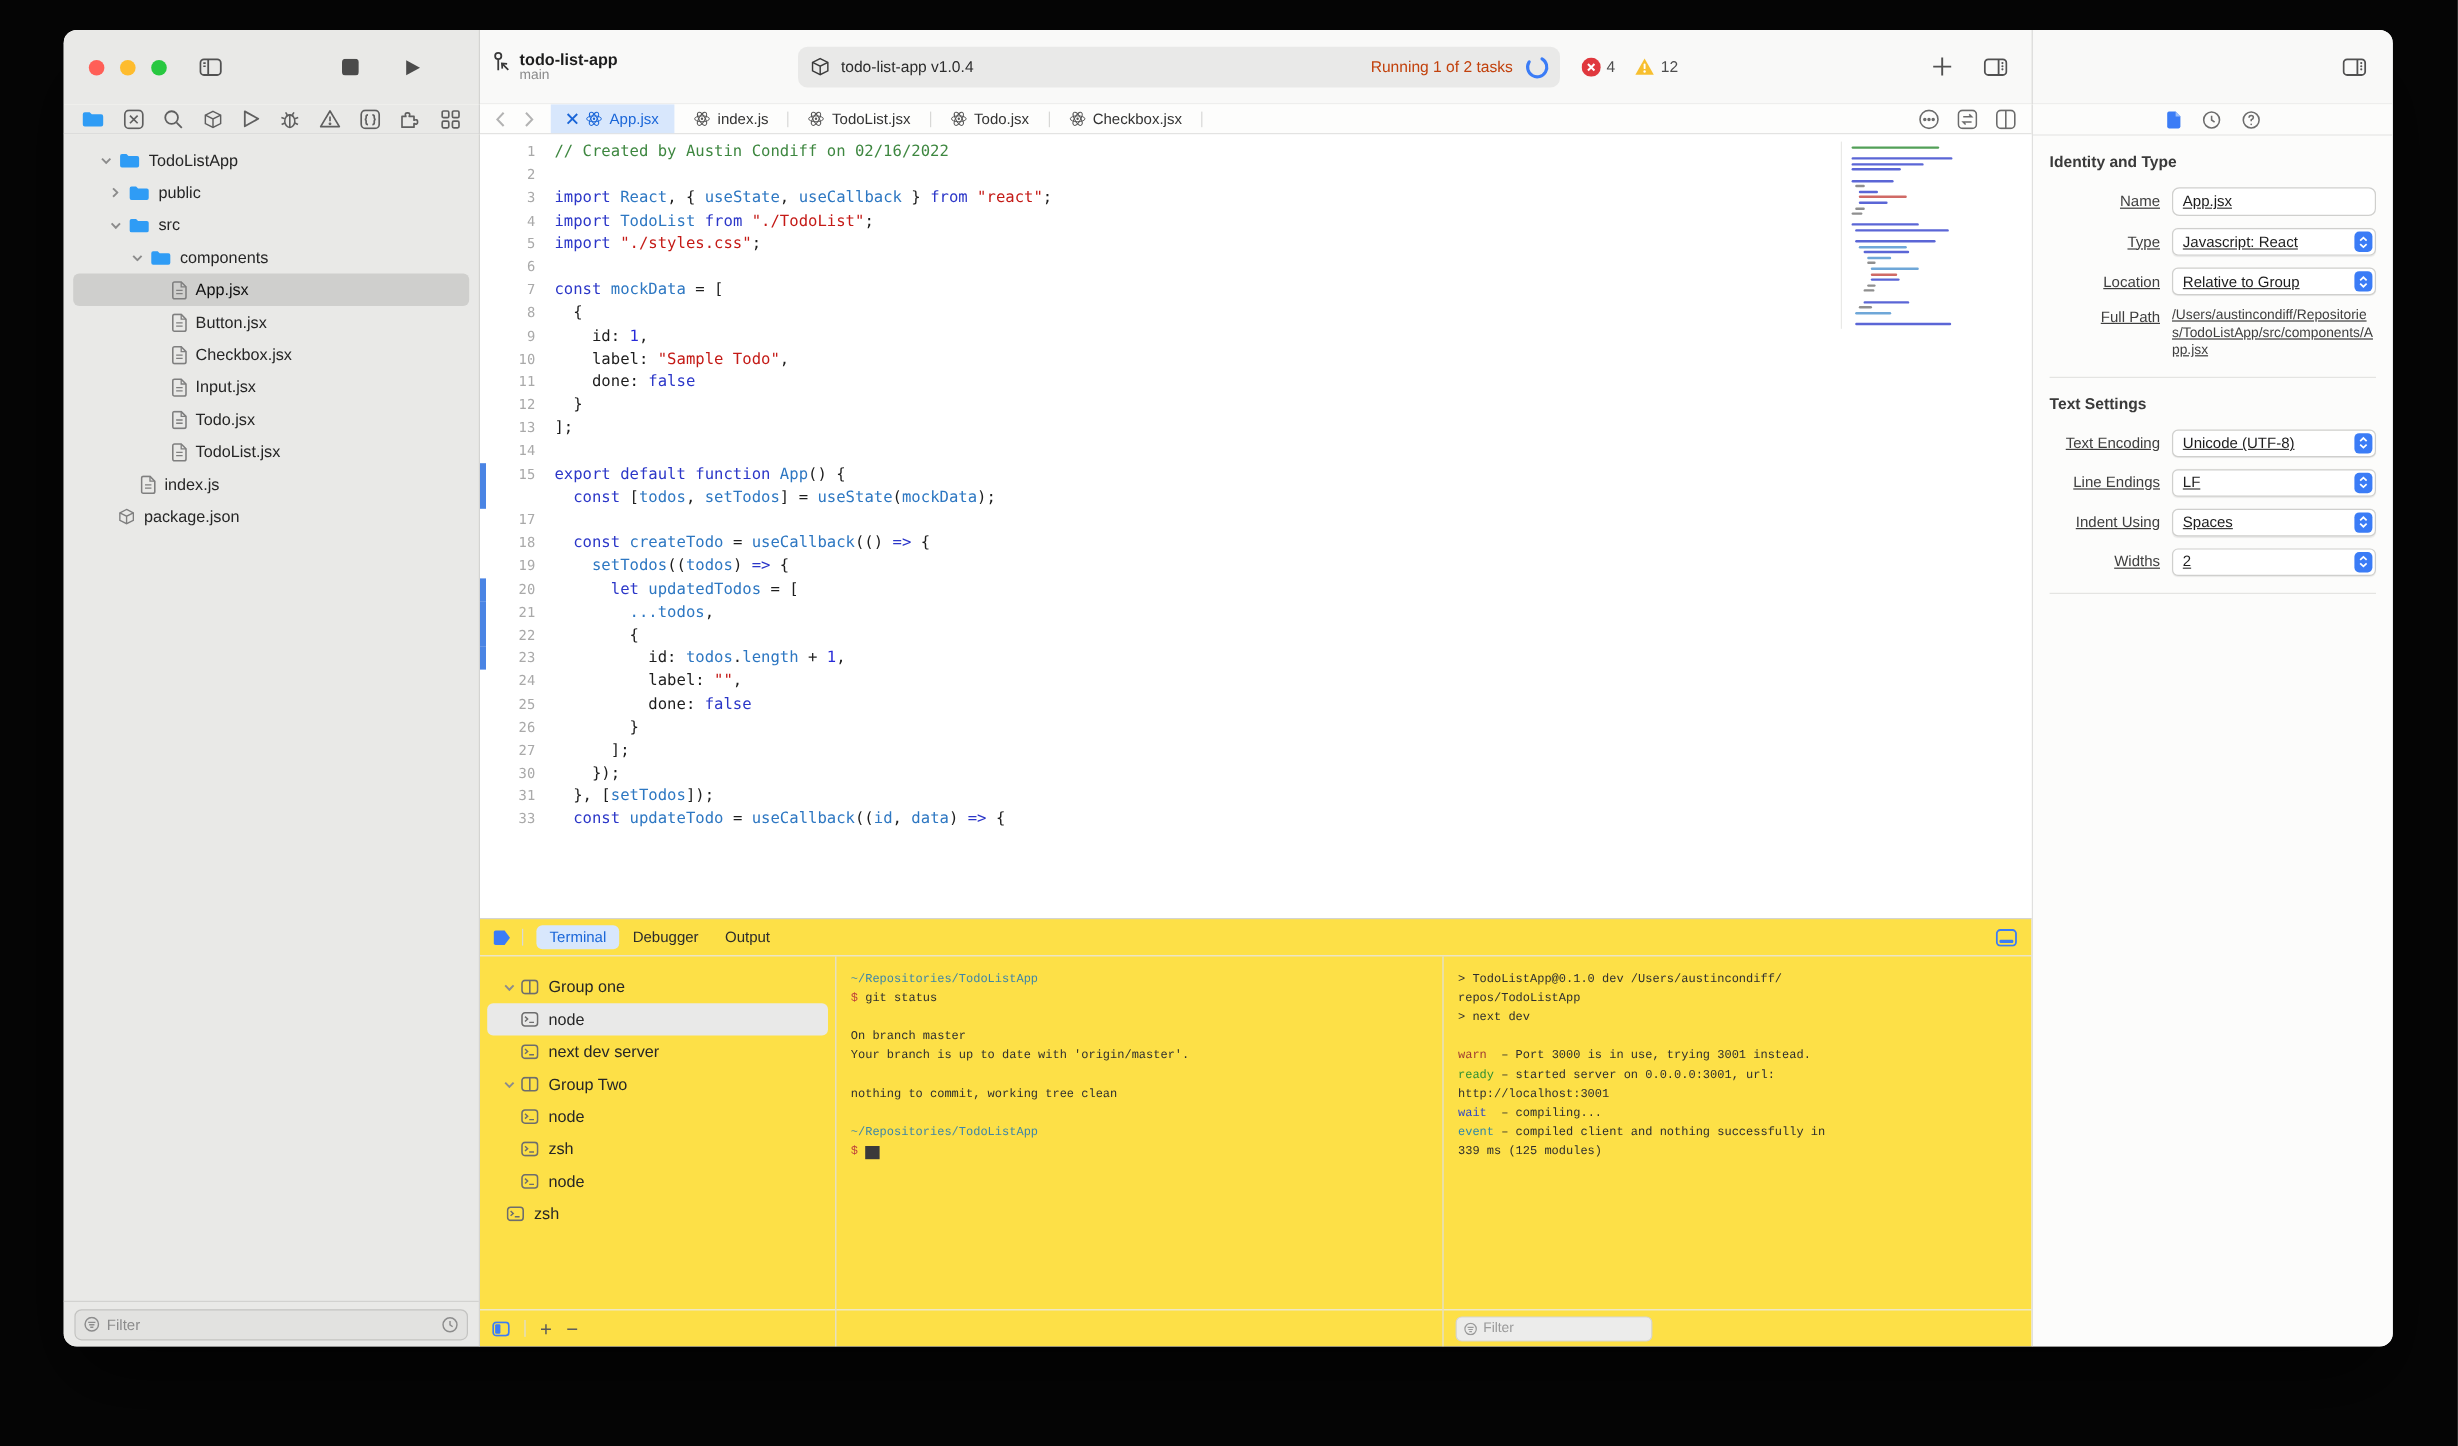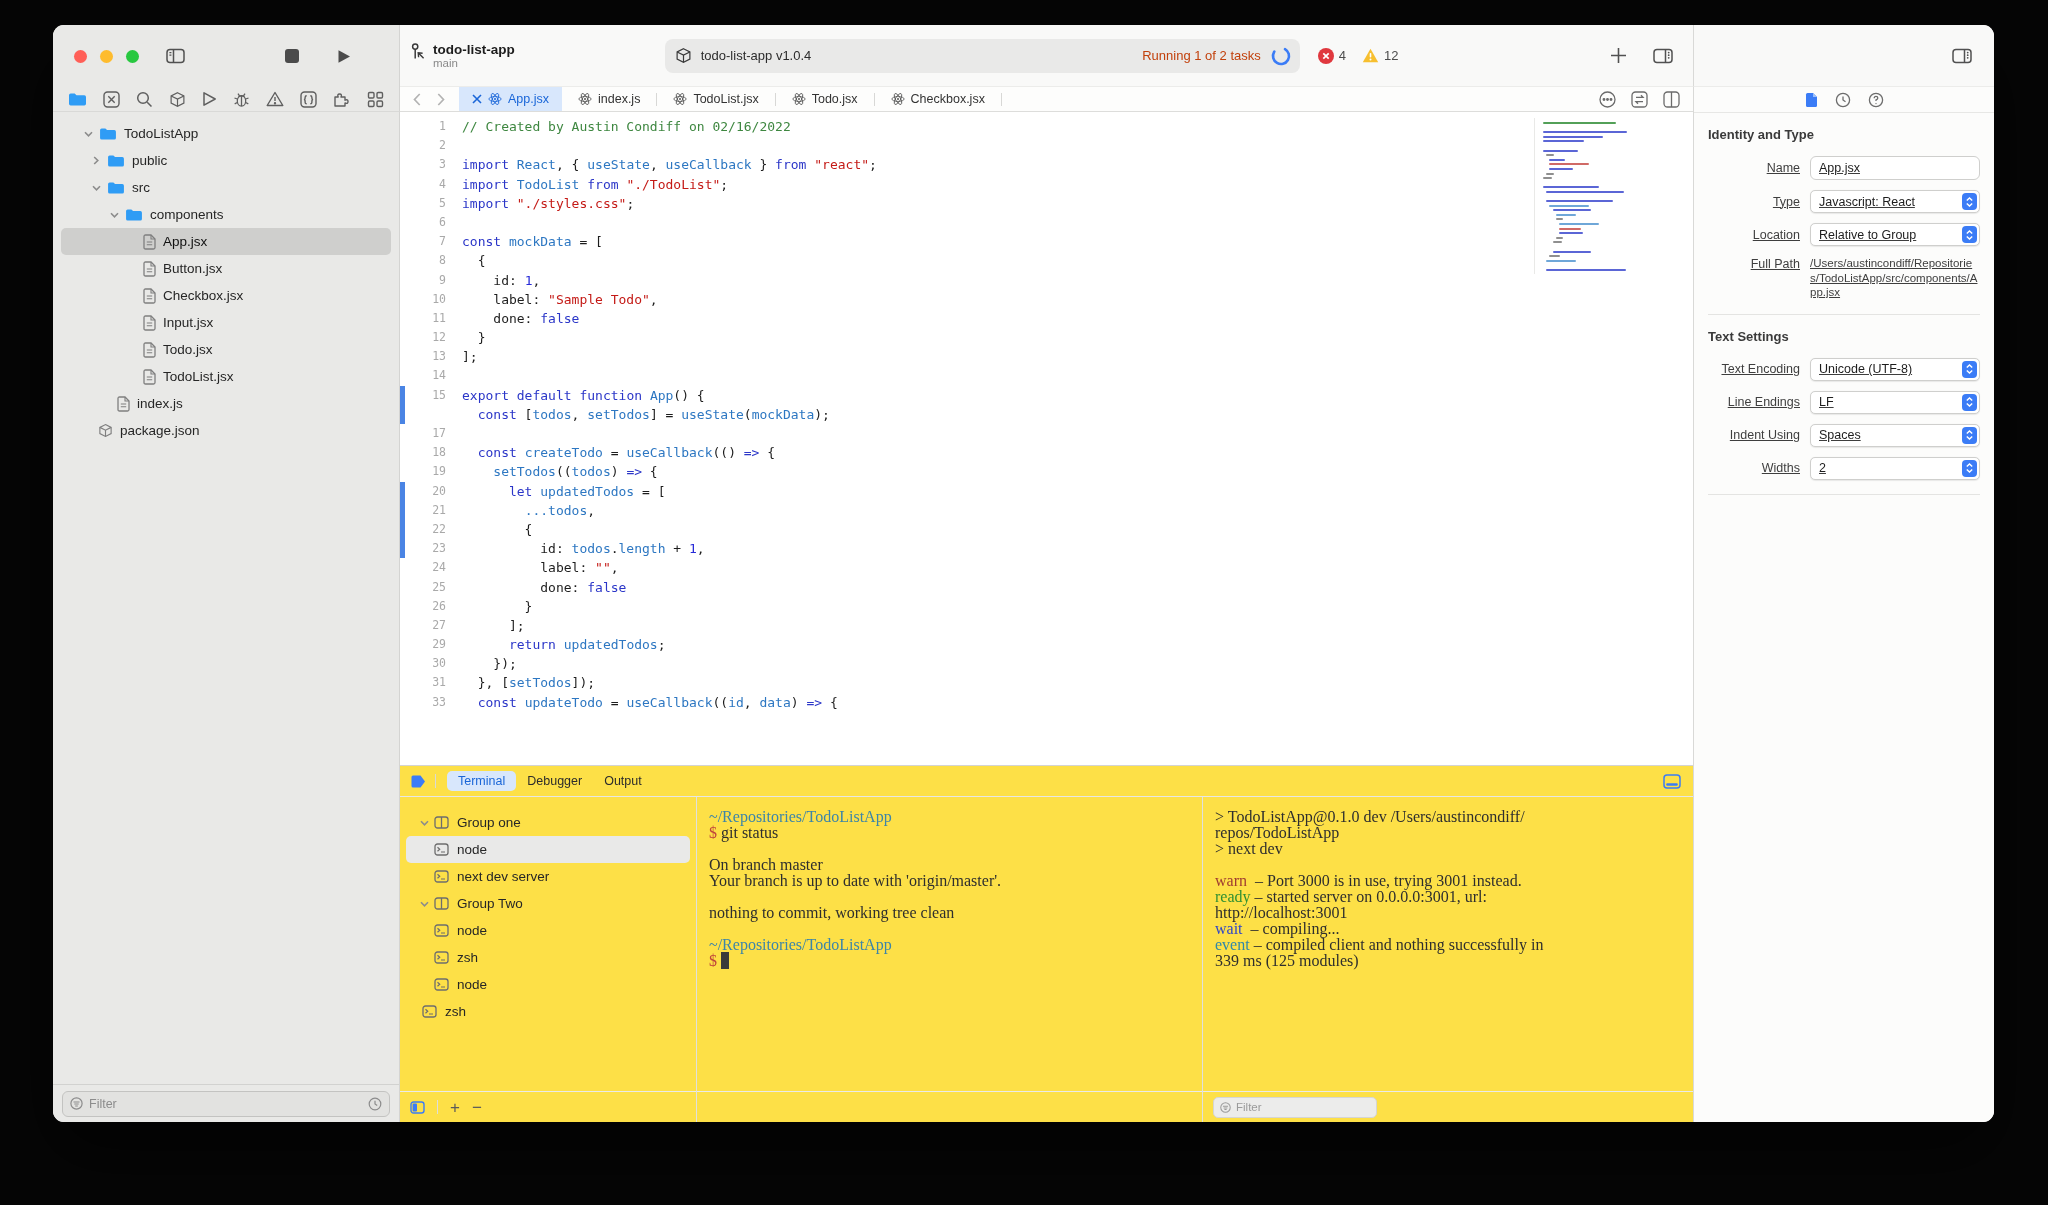--- a/index.html
+++ b/index.html
@@ -64,21 +64,21 @@
   .pane{display:flex;flex-direction:column;min-width:0;}
   .pane.sessions{width:296px;flex:none;border-right:1px solid #e0e0de;}
   .pane.mid{width:505px;flex:none;border-right:1px solid #e0e0de;}
   .pane.right{flex:1;}
   .sess-list{flex:1;padding-top:12px;font-size:13.5px;color:#262626;}
   .srow{height:27px;display:flex;align-items:center;margin:0 6px;}
   .srow .chev{width:20px;display:flex;justify-content:center;color:#8c8c8c;flex:none;}
   .srow .sicon{margin-right:8px;display:flex;flex:none;}
   .srow.sel{background:#e9e9e8;border-radius:5px;}
   .pane-bot{height:30px;border-top:1px solid #eaeae8;display:flex;align-items:center;padding:0 10px;gap:12px;flex:none;}
-  .term{flex:1;padding:12px 12px 0 12px;font-family:Liberation Serif, serif;font-size:16px;line-height:16px;color:#2e2e2e;overflow:hidden;}
+  .term{flex:1;padding:12px 12px 0 12px;font-family:Liberation Mono, monospace;font-size:10px;line-height:16px;color:#2e2e2e;overflow:hidden;}
   .tl{white-space:pre;}
   .t-path{color:#3d85a8}.t-prompt{color:#c0443b}.t-pl{color:#2e2e2e}
   .t-warn{color:#9f3b31}.t-ready{color:#2f8f32}.t-wait{color:#2f46c8}.t-event{color:#3087a8}
   .t-cursor{background:#3a3a3a;color:#3a3a3a;}
   .plusminus{font-size:17px;color:#5a5a5a;line-height:1;}
   .term-filter{height:19px;width:150px;background:#ececeb;border:1px solid #d5d5d3;border-radius:5px;
     display:flex;align-items:center;gap:5px;padding:0 6px;color:#9a9a9a;font-size:11.5px;}
   
   .inspector{grid-area:2/3/5/4;background:#fcfcfb;border-left:1px solid #d9d9d7;display:flex;flex-direction:column;font-size:12.5px;color:#3e3e3e;}
   .insp-icons{height:25px;border-bottom:1px solid #e7e7e5;display:flex;align-items:center;justify-content:center;gap:17px;flex:none;}
@@ -613,24 +613,20 @@
           <span class="ln">25</span>
           <span class="lc"><span class="tk-p">          done: </span><span class="tk-k">false</span></span>
         </div>
         <div class="cl">
           <span class="ln">26</span>
           <span class="lc"><span class="tk-p">        }</span></span>
         </div>
         <div class="cl">
           <span class="ln">27</span>
           <span class="lc"><span class="tk-p">      ];</span></span>
-        </div>
-        <div class="cl">
-          <span class="ln">29</span>
-          <span class="lc"><span class="tk-p">      </span><span class="tk-k">return</span><span class="tk-p"> </span><span class="tk-id">updatedTodos</span><span class="tk-p">;</span></span>
         </div>
         <div class="cl">
           <span class="ln">30</span>
           <span class="lc"><span class="tk-p">    });</span></span>
         </div>
         <div class="cl">
           <span class="ln">31</span>
           <span class="lc"><span class="tk-p">  }, [</span><span class="tk-id">setTodos</span><span class="tk-p">]);</span></span>
         </div>
         <div class="cl">

